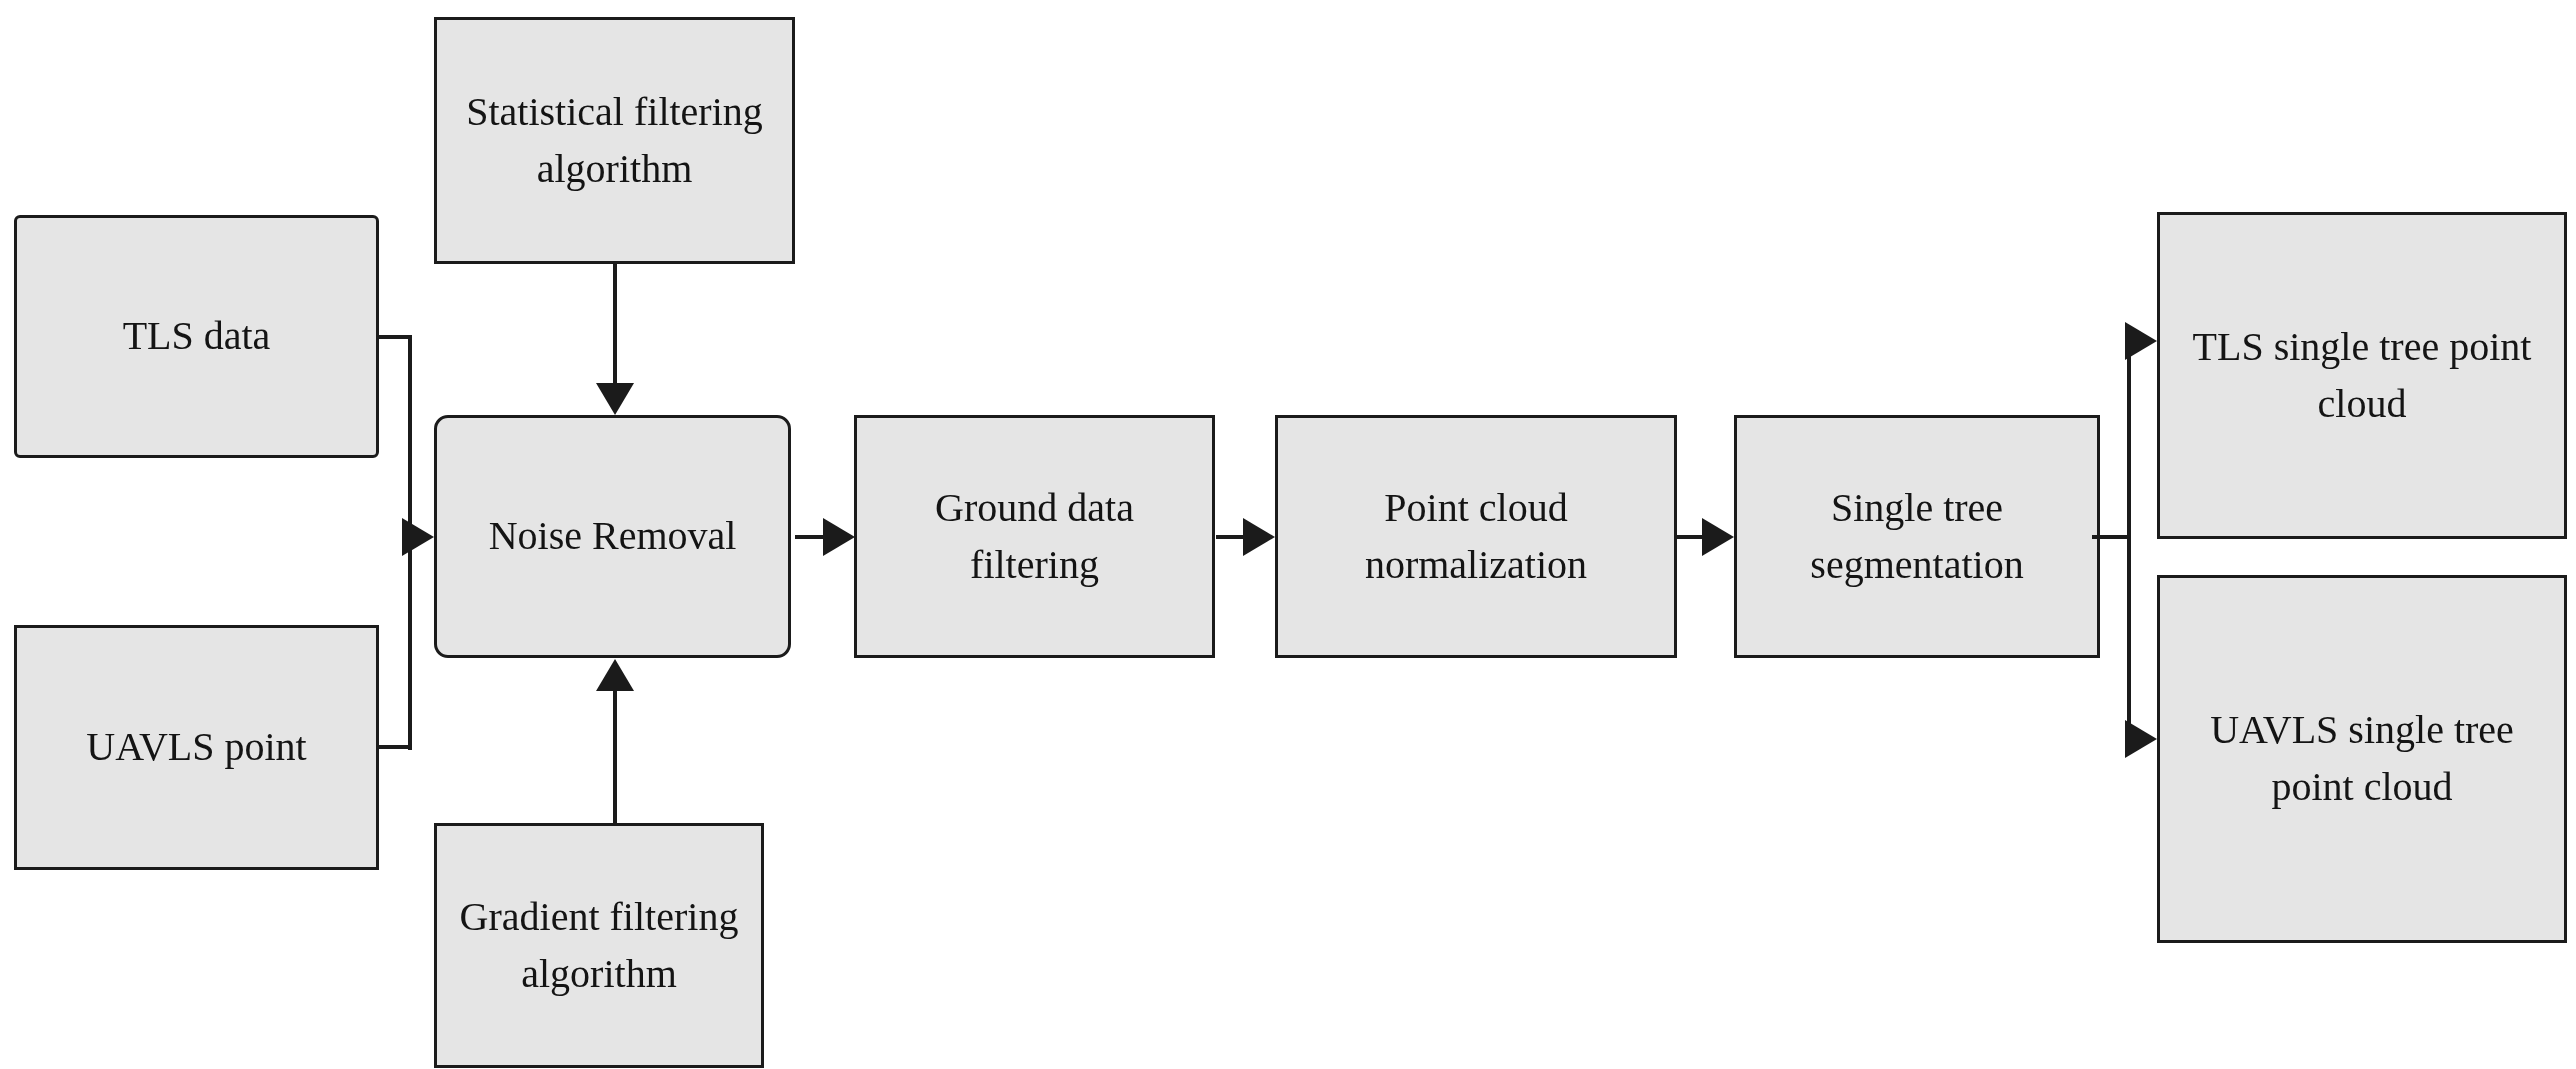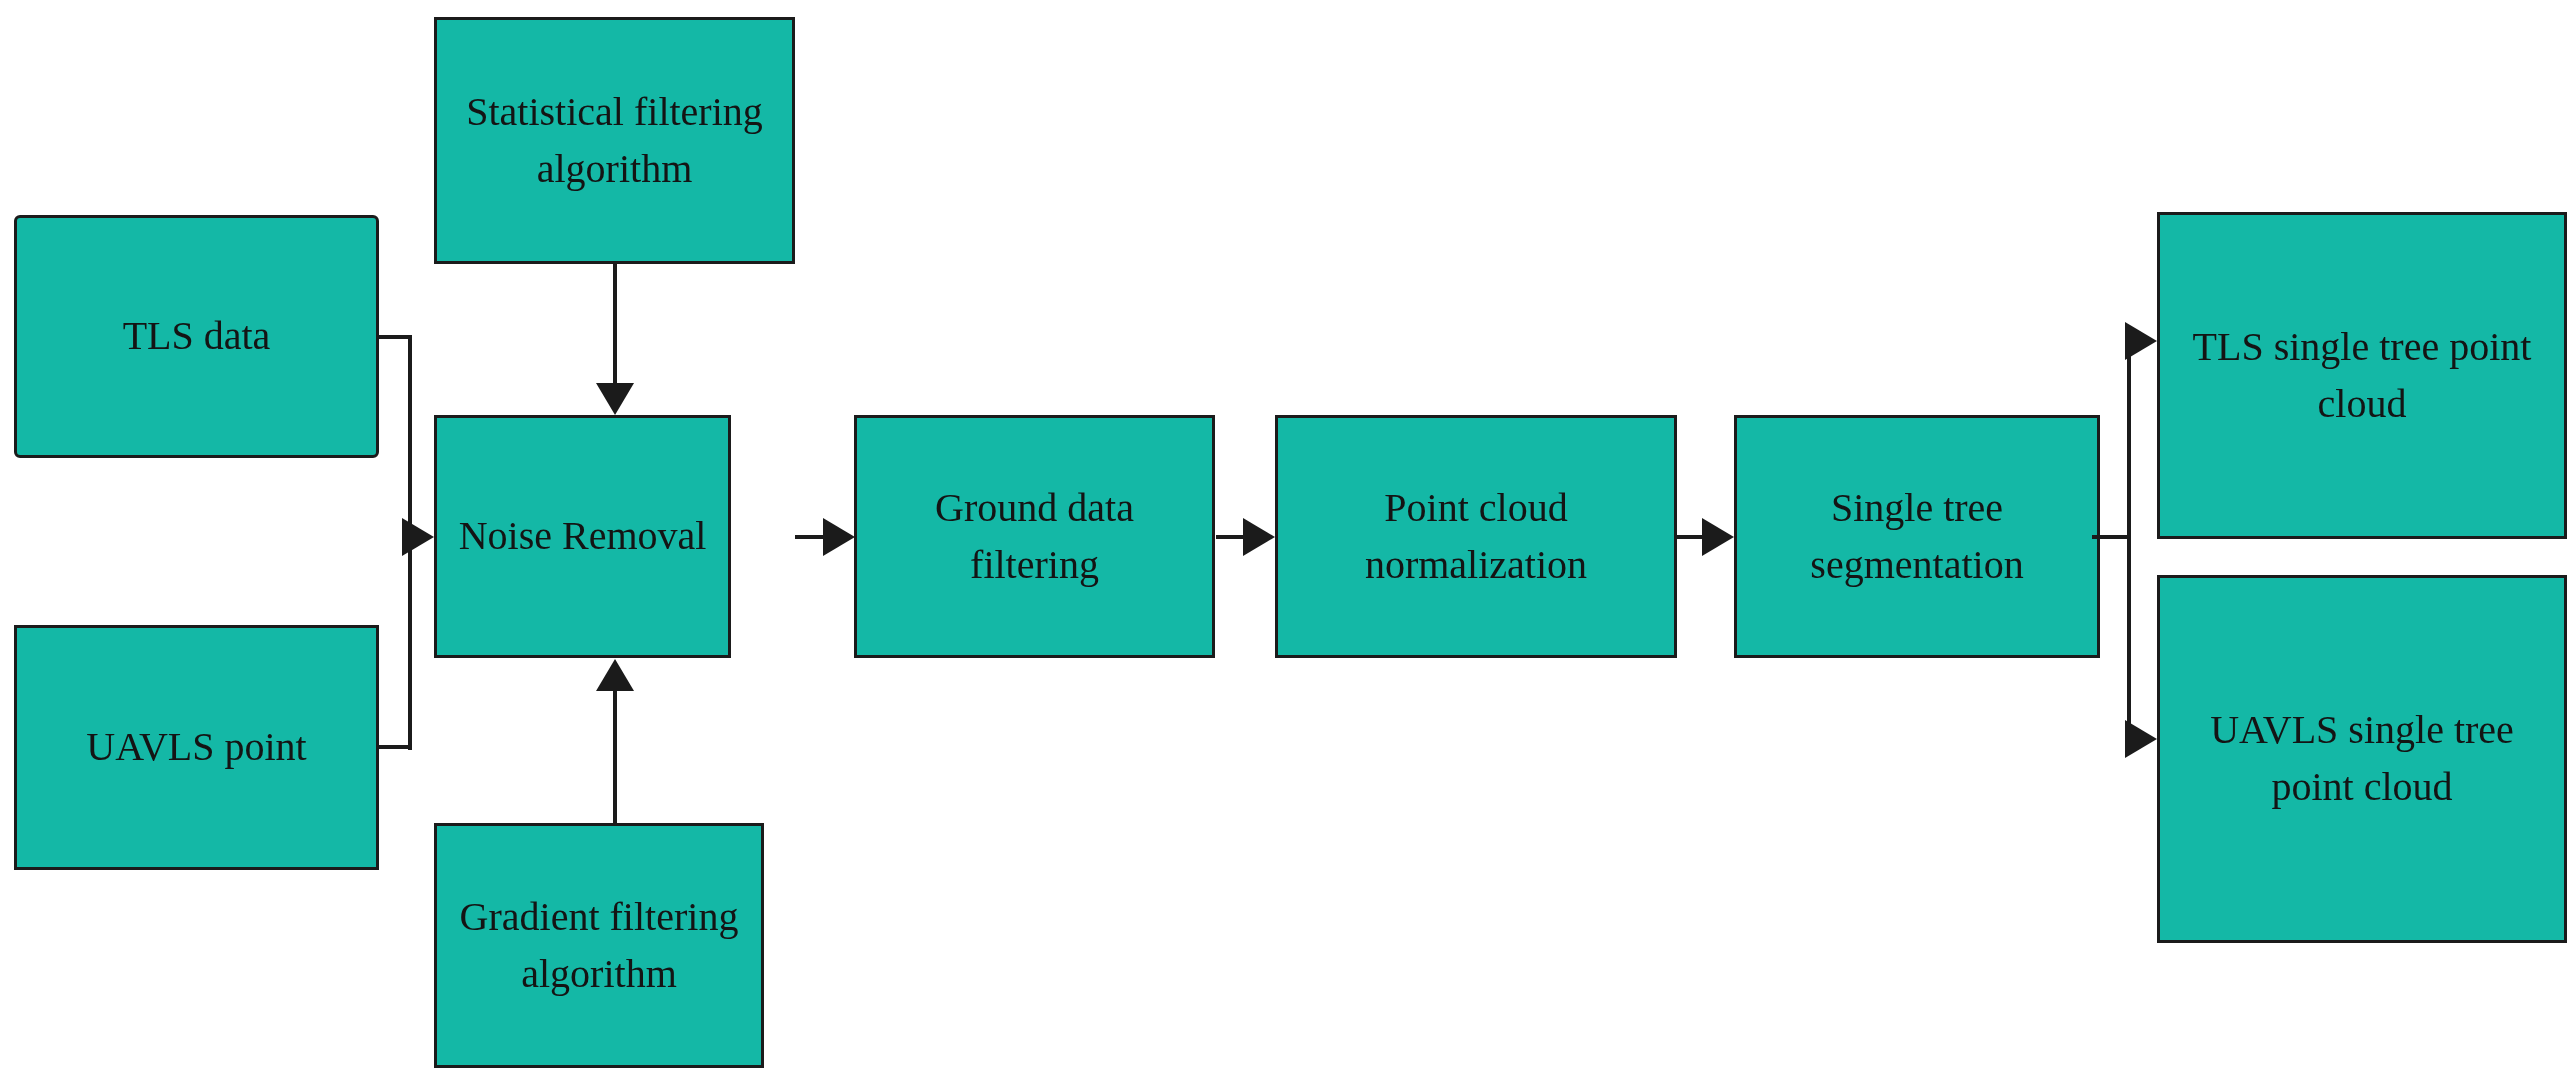--- a/index.html
+++ b/index.html
@@ -8,21 +8,21 @@
     width: 2576px;
     height: 1070px;
     background: #ffffff;
     font-family: "Liberation Serif", "DejaVu Serif", serif;
     overflow: hidden;
   }
   .box {
     position: absolute;
     box-sizing: border-box;
     border: 3.5px solid #1b1b1b;
-    background: #14b8a6;
+    background: #e5e5e5;
     display: flex;
     align-items: center;
     justify-content: center;
   }
   .box .label {
     display: block;
     text-align: center;
     font-size: 40px;
     line-height: 1.42;
     color: #141414;
@@ -60,21 +60,21 @@
 
   <div class="box" style="left:14px; top:625px; width:365px; height:245px;">
     <span class="label">UAVLS point</span>
   </div>
 
   <div class="box" style="left:434px; top:17.4px; width:361px; height:247px;">
     <span class="label">Statistical filtering
 algorithm</span>
   </div>
 
-  <div class="box" style="left:434px; top:415px; width:297px; height:243px;">
+  <div class="box" style="left:434px; top:415px; width:357px; height:243px;border-radius:14px;">
     <span class="label">Noise Removal</span>
   </div>
 
   <div class="box" style="left:434px; top:823px; width:330px; height:245px;">
     <span class="label">Gradient filtering
 algorithm</span>
   </div>
 
   <div class="box" style="left:854px; top:415px; width:361px; height:243px;">
     <span class="label">Ground data

